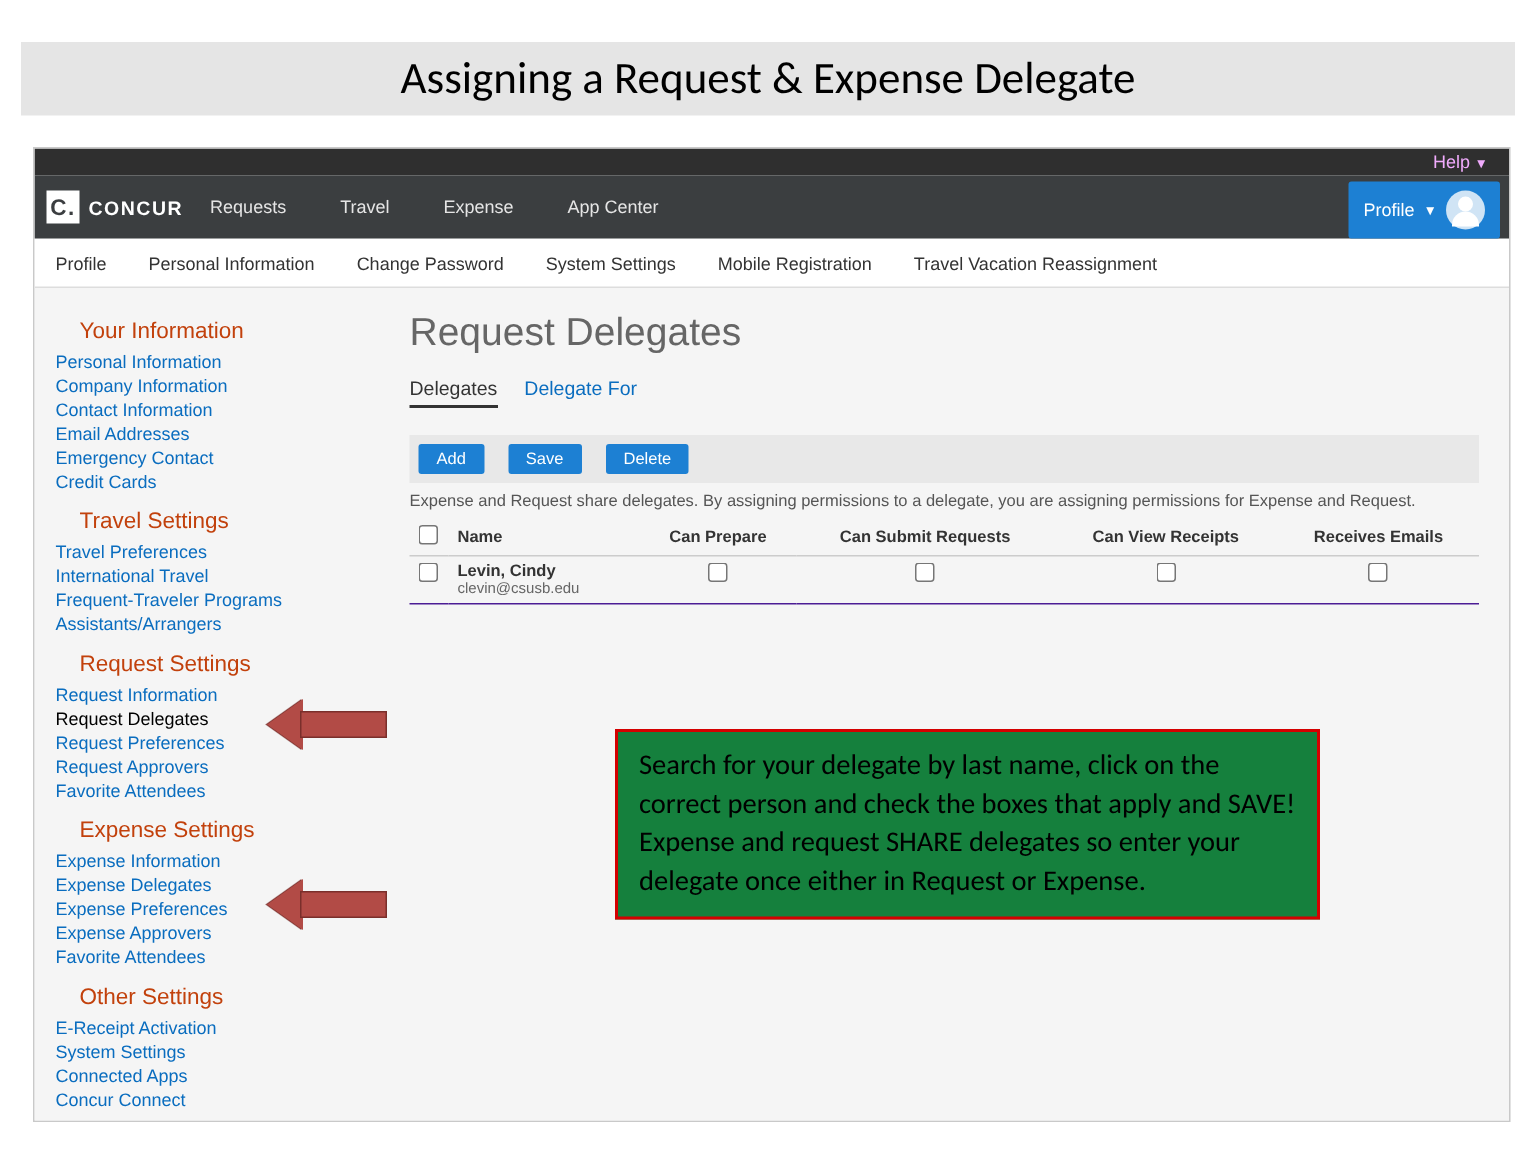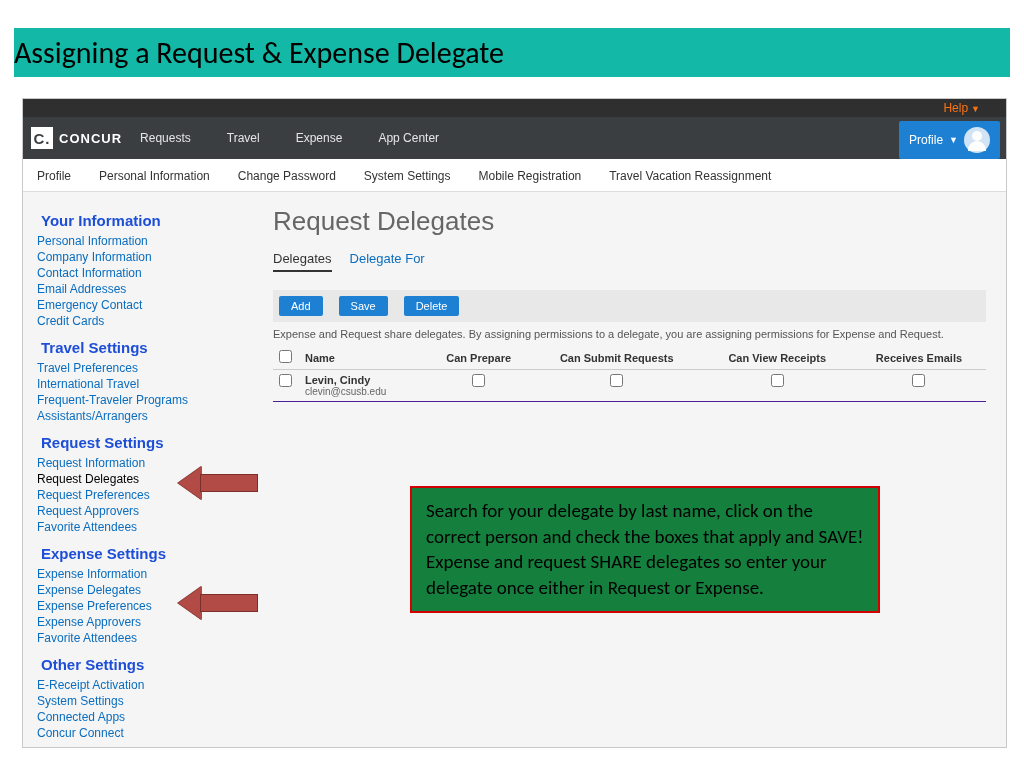--- a/index.html
+++ b/index.html
@@ -1,34 +1,34 @@
 <!DOCTYPE html>
 <html><head>
 <meta charset="utf-8">
 <style>
   * { box-sizing: border-box; margin: 0; padding: 0; }
   body { font-family: Arial, Helvetica, sans-serif; background: #fff; width: 1024px; height: 768px; overflow: hidden; position: relative; }
-  .slide-title-bar { background: #14b8a6; color: #000; font-size: 30px; text-align: left; padding: 6px 0; margin: 28px 14px 12px 14px; font-family: Calibri, Arial, sans-serif; }
+  .slide-title-bar { background: #e5e5e5; color: #000; font-size: 30px; text-align: center; padding: 6px 0; margin: 28px 14px 12px 14px; font-family: Calibri, Arial, sans-serif; }
   .app-window { position: absolute; left: 22px; top: 98px; width: 985px; height: 650px; border: 1px solid #c9c9c9; background: #f5f5f5; overflow: hidden; }
-  .help-bar { background: #2f2f2f; color: #f97316; text-align: right; font-size: 12px; padding: 2px 26px; }
+  .help-bar { background: #2f2f2f; color: #f0abfc; text-align: right; font-size: 12px; padding: 2px 14px; }
   .help-bar .caret { font-size: 9px; margin-left: 3px; }
   .top-nav { background: #3b3e40; display: flex; align-items: center; padding: 0 8px; height: 42px; position: relative; }
   .logo { display: flex; align-items: center; color: #fff; font-weight: bold; letter-spacing: 1px; font-size: 13px; }
   .logo-box { width: 22px; height: 22px; background: #fff; color: #3b3e40; display: inline-flex; align-items: center; justify-content: center; font-size: 15px; font-weight: bold; margin-right: 6px; }
   .nav-item { color: #e5e5e5; font-size: 12px; padding: 0 18px; cursor: pointer; }
   .profile-btn { position: absolute; right: 6px; top: 4px; background: #1d80d3; color: #fff; font-size: 12px; padding: 6px 10px; border-radius: 2px; display: flex; align-items: center; gap: 6px; cursor: pointer; }
   .profile-btn .caret { font-size: 9px; }
   .avatar-circle { width: 26px; height: 26px; border-radius: 50%; background: #d0e4f5; display: inline-block; position: relative; }
   .avatar-circle::before { content:""; position:absolute; width:10px; height:10px; border-radius:50%; background:#fff; top:4px; left:8px;}
   .avatar-circle::after { content:""; position:absolute; width:18px; height:10px; border-radius:10px 10px 0 0; background:#fff; top:14px; left:4px;}
   .sub-nav { background: #fff; border-bottom: 1px solid #ddd; padding: 10px 0 8px 14px; font-size: 12px; color: #333; display:flex; gap:28px;}
   .sub-nav span { cursor: pointer; }
   .content { display: flex; background: #f5f5f5; height: 560px; }
   .sidebar { width: 230px; padding: 10px 0 0 14px; font-size: 12px; }
-  .side-heading { color: #1d4ed8; font-size: 15px; margin: 10px 0 4px 4px; font-weight: bold; }
+  .side-heading { color: #c2410c; font-size: 15px; margin: 10px 0 4px 16px; font-weight: normal; }
   .side-link { color: #0a6dbf; padding: 1px 0; cursor: pointer; }
   .side-link.active { color: #000; }
   .main { flex: 1; padding: 14px 20px 0 20px; }
   .page-title { font-size: 26px; color: #666; font-weight: 300; margin-bottom: 14px; }
   .tabs { display: flex; gap: 18px; font-size: 13px; margin-bottom: 18px; }
   .tab { color: #0a6dbf; padding-bottom: 4px; cursor: pointer; }
   .tab.active { color: #333; border-bottom: 2px solid #333; }
   .btn-row { background: #e8e8e8; padding: 6px; display: flex; gap: 16px; }
   .btn { background: #1d80d3; color: #fff; font-size: 11px; padding: 4px 12px; border-radius: 2px; cursor: pointer; }
   .helper-text { font-size: 11px; color: #555; margin: 6px 0 2px 0; }

